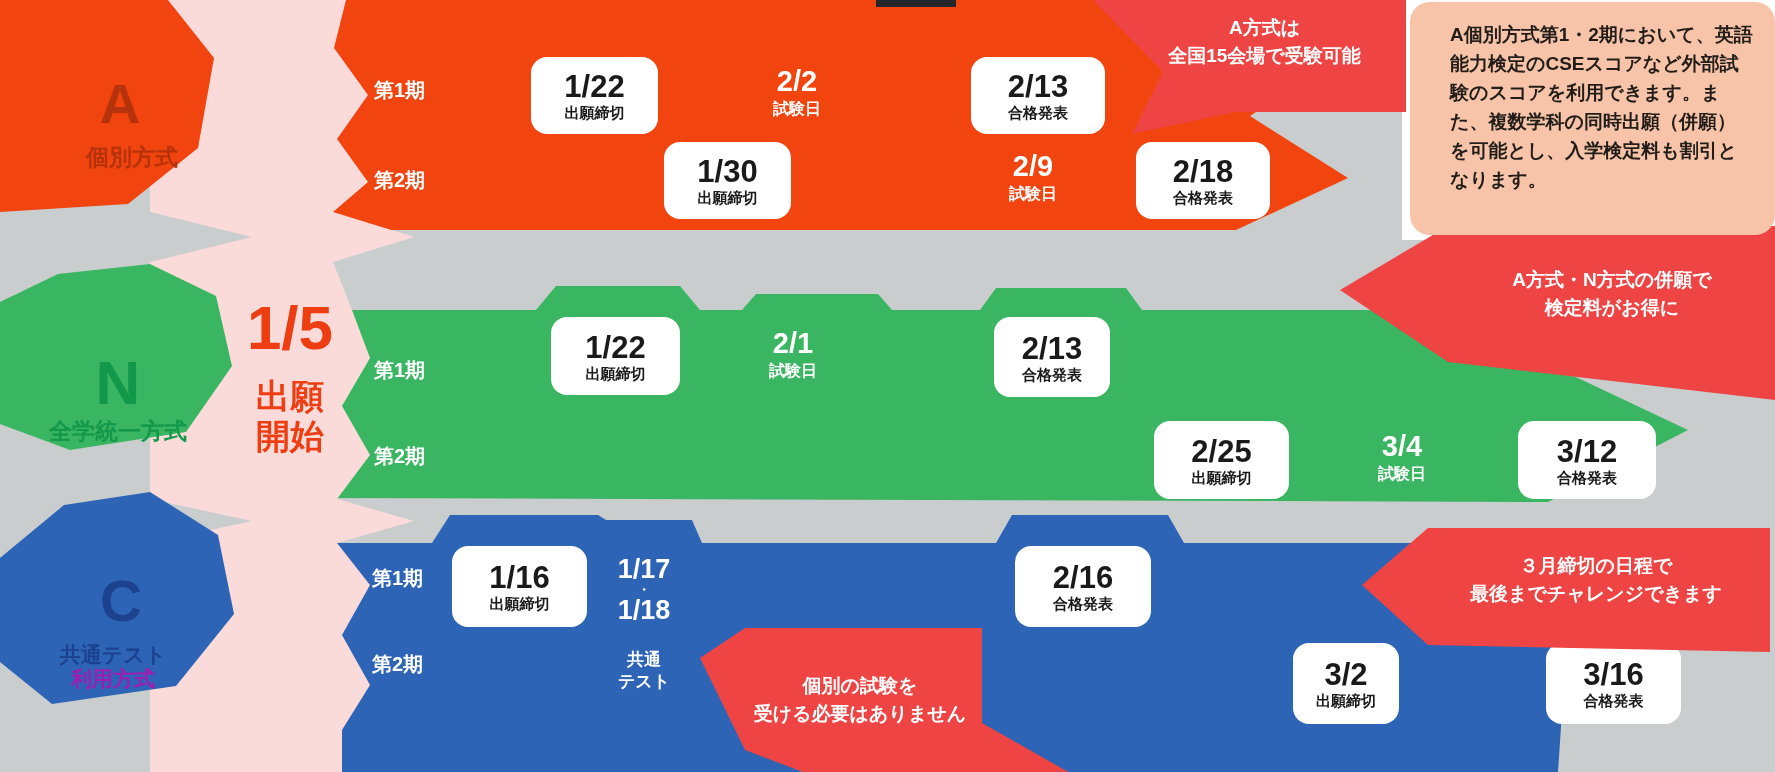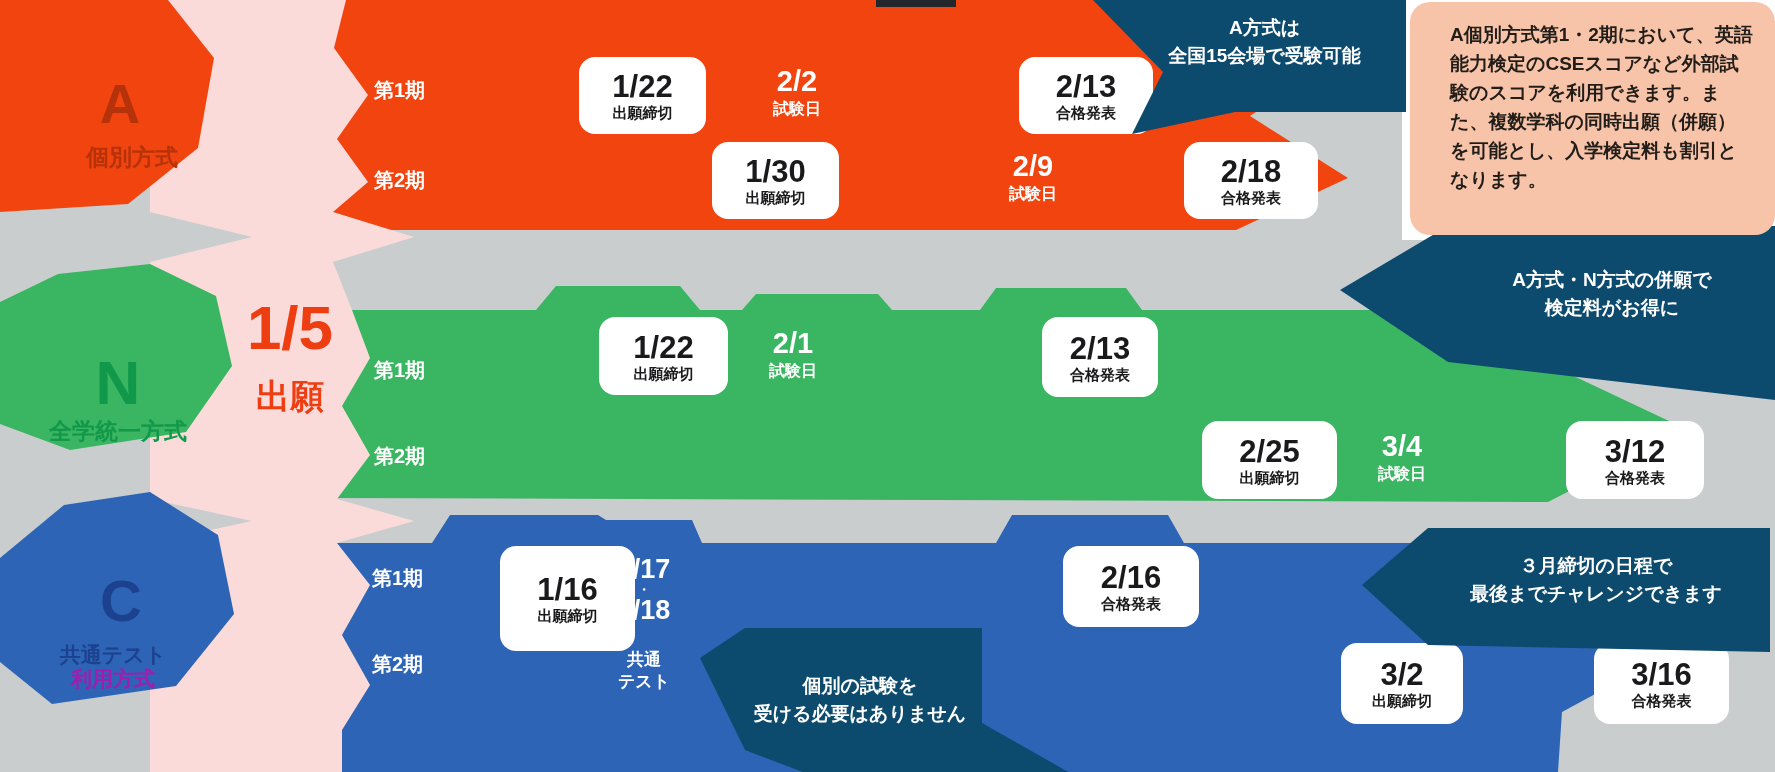--- a/index.html
+++ b/index.html
@@ -1,27 +1,27 @@
 <!DOCTYPE html>
 <html><head>
 <meta charset="utf-8">
 <style>
   html,body{margin:0;padding:0;}
   body{font-family:"Liberation Sans","DejaVu Sans",sans-serif;}
   #canvas{position:relative;width:1775px;height:772px;overflow:hidden;background:#C9CDCE;}
   .abs{position:absolute;}
   .band{position:absolute;inset:0;}
-  .card{position:absolute;background:#fff;border-radius:16px;display:flex;flex-direction:column;align-items:center;justify-content:center;gap:3px;box-sizing:border-box;margin-left:48px;}
+  .card{position:absolute;background:#fff;border-radius:16px;display:flex;flex-direction:column;align-items:center;justify-content:center;gap:3px;box-sizing:border-box;}
   .card .d{font-size:31px;font-weight:800;color:#1a1a1c;line-height:1;}
   .card .l{font-size:15px;font-weight:700;color:#1a1a1c;line-height:1;}
   .plain{position:absolute;display:flex;flex-direction:column;align-items:center;gap:5px;color:#fff;}
   .plain .d{font-size:29px;font-weight:800;line-height:1;}
   .plain .l{font-size:16px;font-weight:700;line-height:1;}
   .period{position:absolute;color:#fff;font-size:20px;font-weight:800;line-height:1;}
-  .bubble{position:absolute;background:#0c4a6e;}
+  .bubble{position:absolute;background:#ef4444;}
   .bubble .txt{position:absolute;color:#fff;font-weight:700;font-size:19px;line-height:28px;text-align:center;}
   .blob-letter{position:absolute;font-weight:900;text-align:center;line-height:1;}
   .blob-label{position:absolute;font-weight:800;text-align:center;line-height:1.15;}
 </style>
 </head>
 <body>
 
 <div id="canvas">
 
   <div class="abs" style="left:1402px;top:0;width:373px;height:240px;background:#fff;"></div>
@@ -32,20 +32,21 @@
 
   <div class="band" style="background:#2D64B6;clip-path:polygon(330px 543px,432px 543px,450px 515px,598px 515px,606px 520px,692px 520px,702px 543px,996px 543px,1012px 515px,1168px 515px,1184px 543px,1502px 543px,1728px 622px,1562px 712px,1558px 772px,330px 772px);"></div>
 
   <div class="band startcol" style="background:#FBDBDA;clip-path:polygon(150px 0px,346px 0px,334px 48px,368px 95px,337px 139px,368px 182px,333px 212px,414px 237px,333px 262px,352px 310px,370px 358px,342px 406px,370px 455px,337px 499px,414px 521px,337px 543px,370px 585px,342px 635px,370px 685px,342px 730px,342px 772px,150px 772px);"></div>
 
   <div class="band" style="background:#C9CDCE;clip-path:polygon(150px 212px,252px 237px,150px 262px);"></div>
   <div class="band" style="background:#C9CDCE;clip-path:polygon(150px 499px,252px 521px,150px 543px);"></div>
 
   <div class="big abs" style="left:225px;top:292px;width:130px;font-size:62px;color:#EF3D12;font-weight:800;text-align:center;">1/5</div>
   <div class="big abs" style="left:225px;top:374px;width:130px;font-size:34px;color:#EF3D12;font-weight:800;text-align:center;">出願</div>
+  <div class="big abs" style="left:225px;top:414px;width:130px;font-size:34px;color:#EF3D12;font-weight:800;text-align:center;">開始</div>
 
   <div class="band" style="background:#F1440F;clip-path:polygon(0px 0px,168px 0px,214px 58px,198px 148px,128px 204px,0px 212px);"></div>
   <div class="blob-letter" style="left:88px;top:76px;width:64px;font-size:56px;color:#B5320A;">A</div>
   <div class="blob-label" style="left:58px;top:144px;width:148px;font-size:23px;color:#B5320A;">個別方式</div>
 
   <div class="band" style="background:#3AB561;clip-path:polygon(0px 302px,58px 274px,150px 264px,216px 296px,232px 366px,186px 432px,70px 450px,0px 424px);"></div>
   <div class="blob-letter" style="left:83px;top:352px;width:70px;font-size:62px;color:#12984A;">N</div>
   <div class="blob-label" style="left:33px;top:418px;width:170px;font-size:23px;color:#12984A;">全学統一方式</div>
 
   <div class="band" style="background:#2D64B6;clip-path:polygon(0px 558px,64px 505px,150px 492px,218px 535px,234px 614px,176px 686px,52px 704px,0px 662px);"></div>
@@ -105,38 +106,38 @@
   <div class="plain" style="left:1355px;top:432px;width:94px;">
     <div class="d">3/4</div>
     <div class="l">試験日</div>
   </div>
   <div class="card" style="left:1518px;top:421px;width:138px;height:78px;">
     <div class="d">3/12</div>
     <div class="l">合格発表</div>
   </div>
 
   <div class="period" style="left:372px;top:568px;">第1期</div>
-  <div class="card" style="left:452px;top:546px;width:135px;height:105px;">
+  <div class="card" style="left:452px;top:546px;width:135px;height:81px;">
     <div class="d">1/16</div>
     <div class="l">出願締切</div>
   </div>
   <div class="plain" style="left:596px;top:556px;width:96px;gap:0;">
     <div class="d" style="font-size:27px;">1/17</div>
     <div style="font-size:13px;font-weight:800;line-height:14px;">・</div>
     <div class="d" style="font-size:27px;">1/18</div>
     <div class="l" style="margin-top:27px;font-size:17px;">共通</div>
     <div class="l" style="margin-top:5px;font-size:17px;">テスト</div>
   </div>
   <div class="card" style="left:1015px;top:546px;width:136px;height:81px;">
     <div class="d">2/16</div>
     <div class="l">合格発表</div>
   </div>
 
   <div class="period" style="left:372px;top:654px;">第2期</div>
-  <div class="card" style="left:1293px;top:643px;width:122px;height:81px;">
+  <div class="card" style="left:1293px;top:643px;width:106px;height:81px;">
     <div class="d">3/2</div>
     <div class="l">出願締切</div>
   </div>
   <div class="card" style="left:1546px;top:643px;width:135px;height:81px;">
     <div class="d">3/16</div>
     <div class="l">合格発表</div>
   </div>
 
   <div class="bubble" style="left:1093px;top:0;width:313px;height:134px;clip-path:polygon(0px 0px,313px 0px,313px 112px,142px 112px,39px 134px,70px 72px);">
     <div class="txt" style="left:30px;top:14px;width:283px;">

